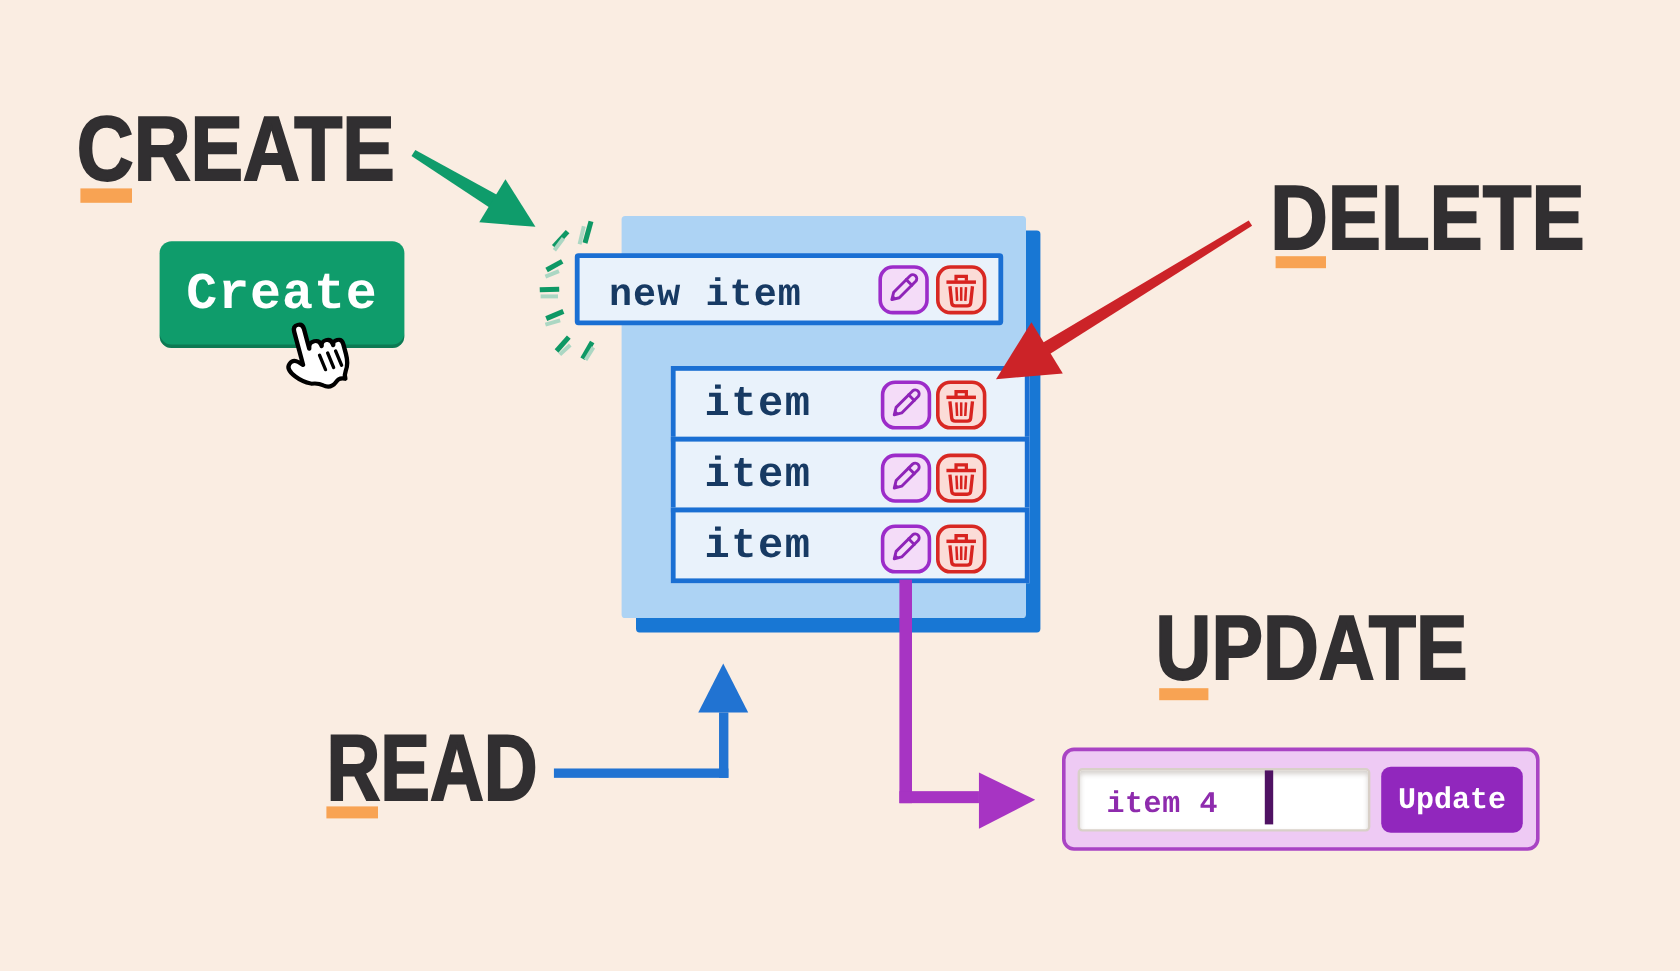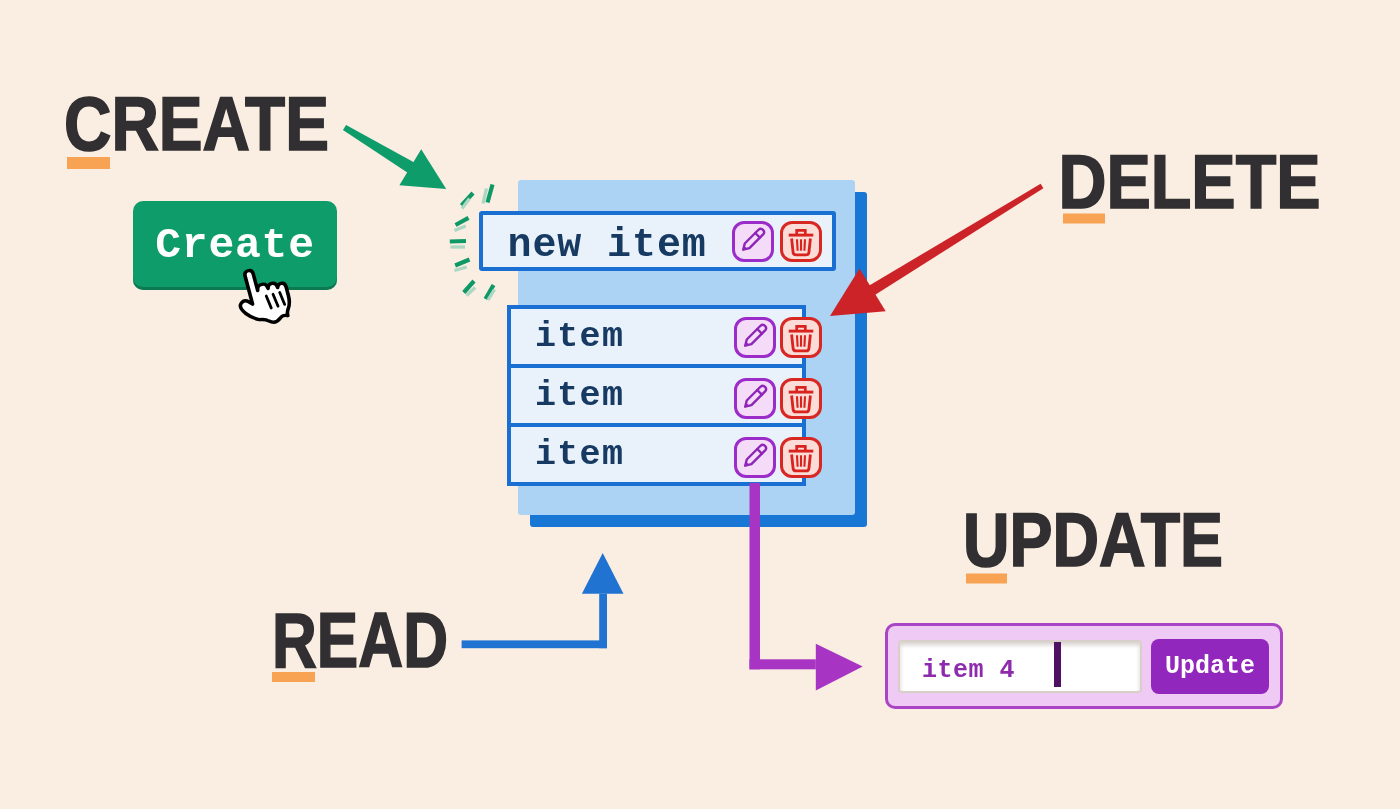--- a/index.html
+++ b/index.html
@@ -6,23 +6,23 @@
   body{width:1400px;height:809px;overflow:hidden;background:#faede2;
        font-family:"Liberation Sans",sans-serif;position:relative;}
   .abs{position:absolute;}
   
   #panel-shadow{left:530px;top:192px;width:337px;height:335px;background:#1877d4;border-radius:3px;}
   #panel{left:518px;top:180px;width:337px;height:335px;background:#add3f4;border-radius:3px;}
   
   .row{background:#e9f2fb;border:4px solid #1a6fd3;box-sizing:border-box;
        display:flex;align-items:center;}
   #newrow{left:479px;top:211px;width:357px;height:60px;border-radius:3px;}
-  #items{left:507px;top:305px;width:311px;height:181px;}
+  #items{left:559px;top:305px;width:311px;height:181px;}
   .item{position:absolute;left:0;width:299px;height:63px;border-radius:0;}
-  .rowtext{font-family:"Liberation Mono",monospace;font-weight:bold;font-size:40px;
+  .rowtext{font-family:"Liberation Mono",monospace;font-weight:bold;font-size:32px;
            color:#173a63;line-height:1;}
   #newrow .rowtext{margin-left:24.5px;letter-spacing:0.9px;position:relative;top:4.5px;}
   .itemtext{font-size:35px;letter-spacing:1.3px;}
   .iconbtn{position:absolute;width:42px;height:41px;border-radius:12px;box-sizing:border-box;}
   .pencil{background:#f4dcf8;border:3.5px solid #9c2cc9;}
   .trash{background:#fbdcd7;border:3.5px solid #d82823;}
   
   #createbtn{left:133px;top:201px;width:204px;height:89px;background:#0f9c6b;border-radius:10px;box-shadow:inset 0 -3px 0 rgba(10,80,55,.45);
              display:flex;align-items:center;justify-content:center;}
   #createbtn span{font-family:"Liberation Mono",monospace;font-weight:bold;font-size:43px;color:#fff;letter-spacing:0.8px;}

